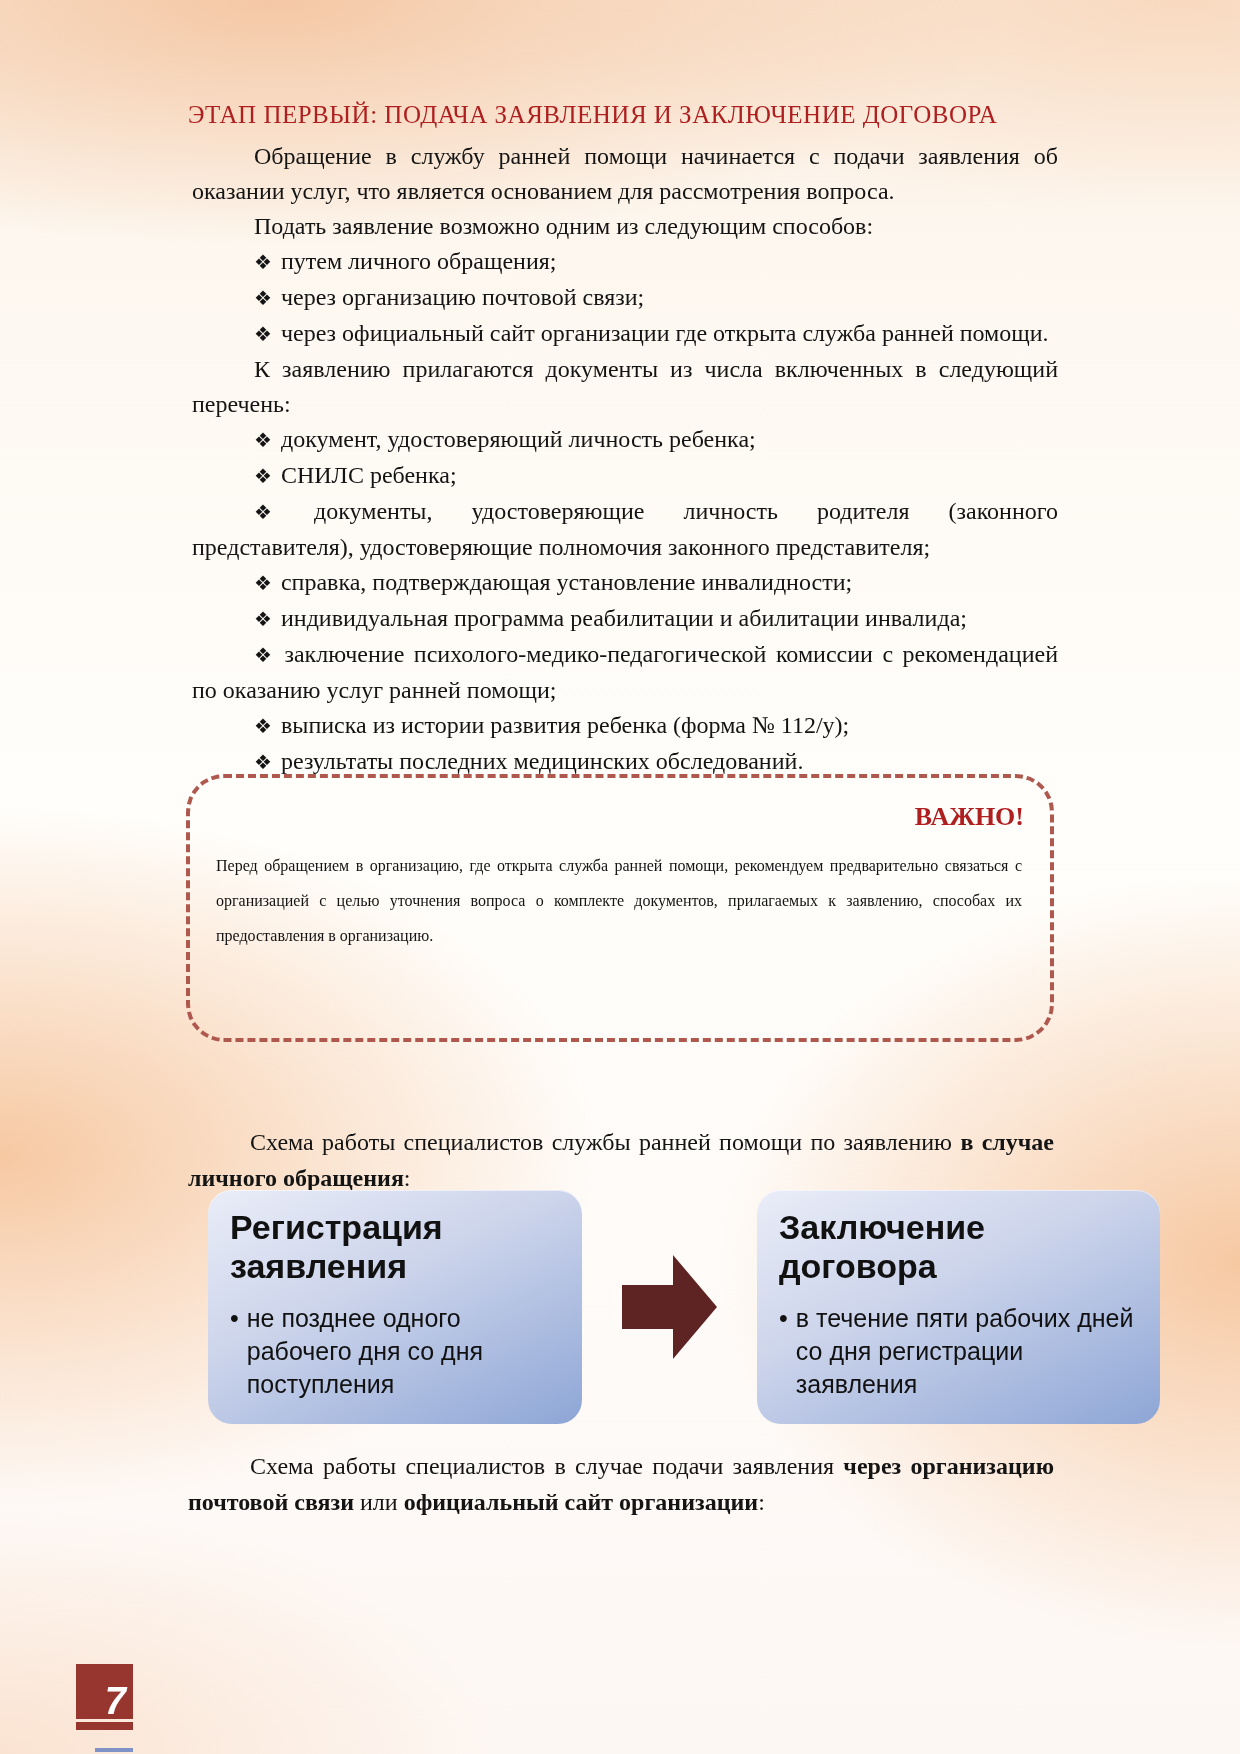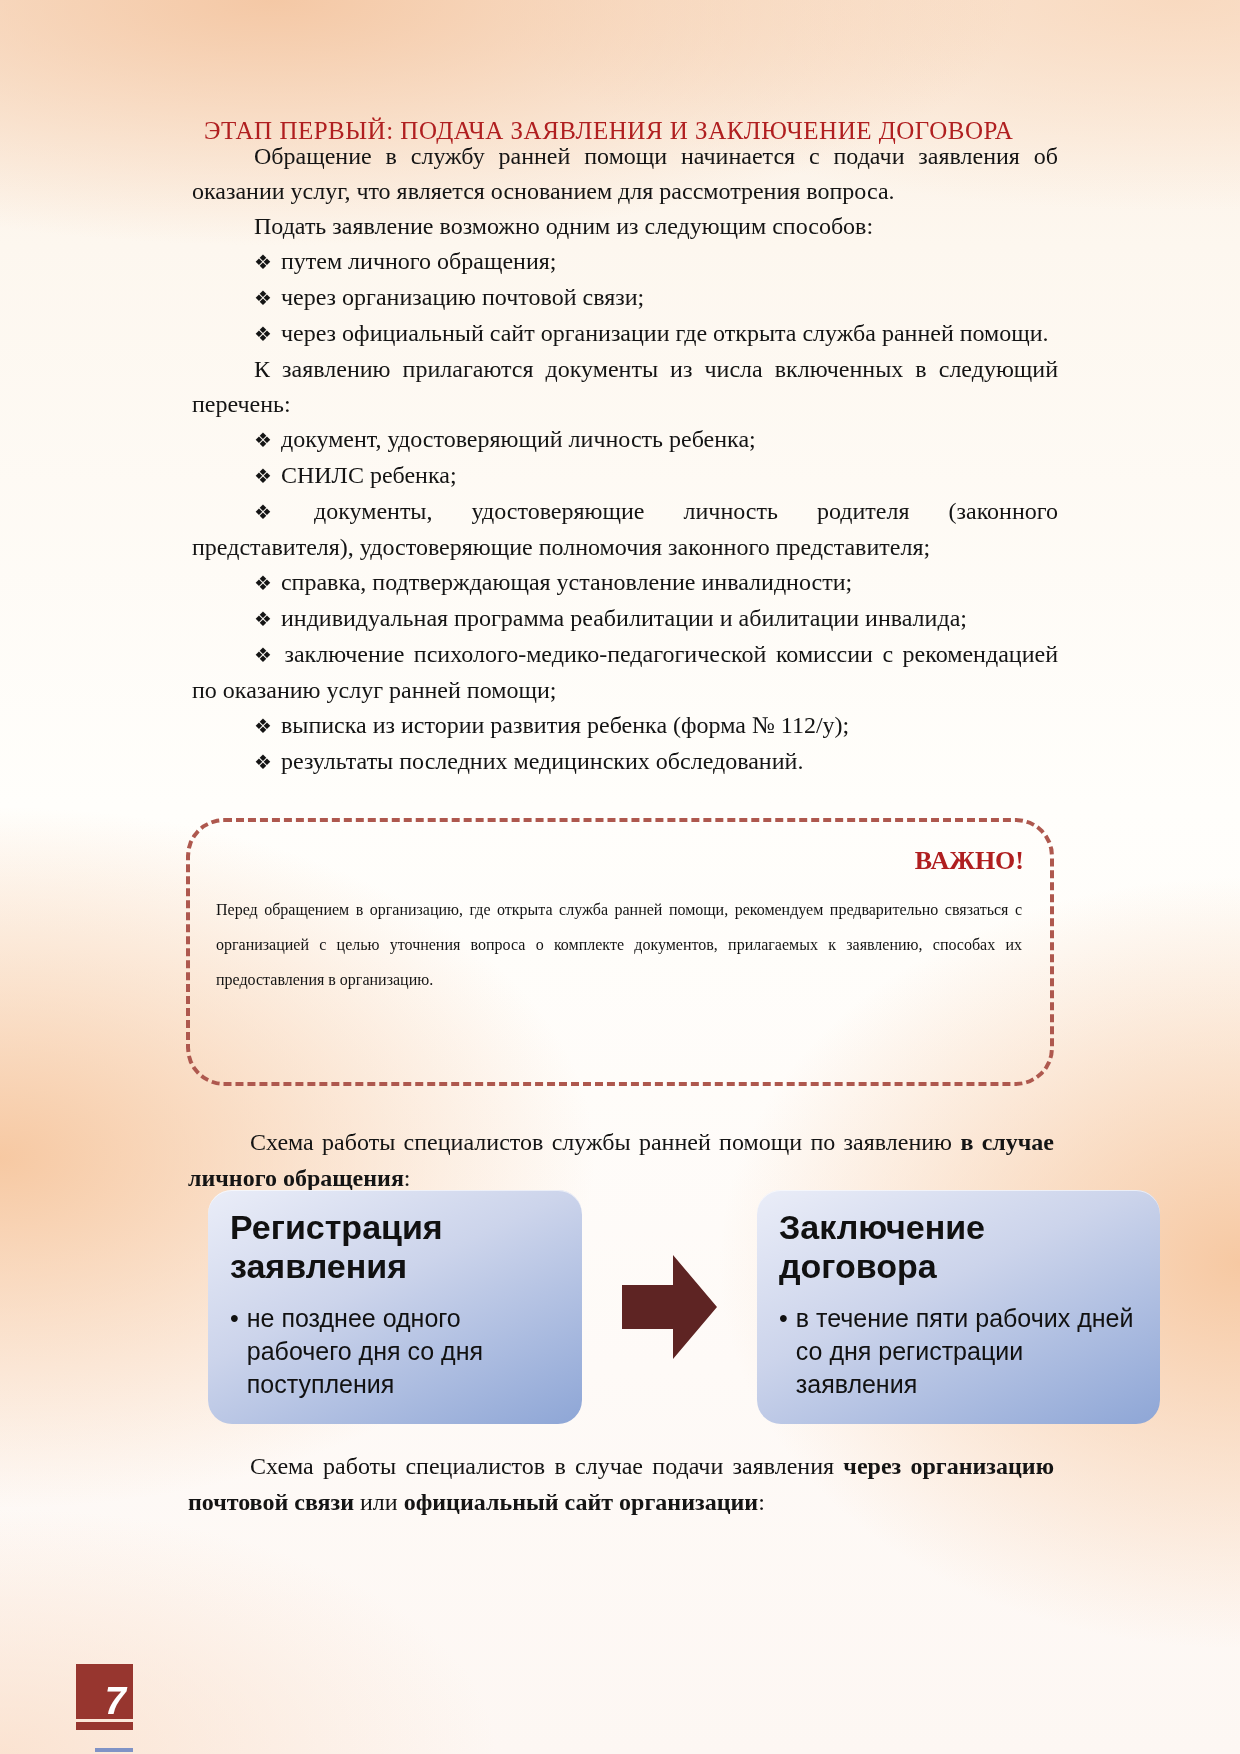--- a/index.html
+++ b/index.html
@@ -14,30 +14,30 @@
       radial-gradient(ellipse 48% 20% at 0% 66%,  rgba(246,198,158,0.95) 0%, rgba(246,198,158,0) 100%),
       radial-gradient(ellipse 42% 22% at 100% 72%, rgba(246,198,158,0.95) 0%, rgba(246,198,158,0) 100%),
       radial-gradient(ellipse 60% 14% at 22% 0%,  rgba(244,198,162,0.95) 0%, rgba(244,198,162,0) 100%),
       radial-gradient(ellipse 55% 12% at 95% 0%,  rgba(248,214,186,0.85) 0%, rgba(248,214,186,0) 100%),
       radial-gradient(ellipse 40% 14% at 0% 100%, rgba(250,222,201,0.8) 0%, rgba(250,222,201,0) 100%),
       linear-gradient(180deg,#fbeee1 0%,#fdf7ef 14%,#fffefb 46%,#fefaf7 78%,#fdf7f3 100%);
   }
   .title{
     position:absolute;left:188px;top:101px;width:870px;
     font-size:25px;font-weight:normal;letter-spacing:0.5px;
-    white-space:nowrap;margin:16px;
+    white-space:nowrap;margin:0;
   }
   .body-block{
     position:absolute;left:192px;top:139px;width:866px;
     font-size:24px;line-height:35px;text-align:justify;
   }
   .body-block p{margin:0;text-indent:62px;}
   .marker{padding-right:9px;font-family:"DejaVu Sans", sans-serif;font-size:20px;}
   .important-box{
-    position:absolute;left:186px;top:818px;width:860px;height:260px;
+    position:absolute;left:186px;top:774px;width:860px;height:260px;
     border:4px dashed #ae584e;border-radius:38px;
     padding:0;box-sizing:content-box;
   }
   .important-label{
     margin:24px 26px 0 0;
     text-align:right;font-weight:bold;font-size:26px;
   }
   .important-text{
     margin:16px 28px 0 26px;
     font-size:16px;line-height:35px;text-align:justify;

